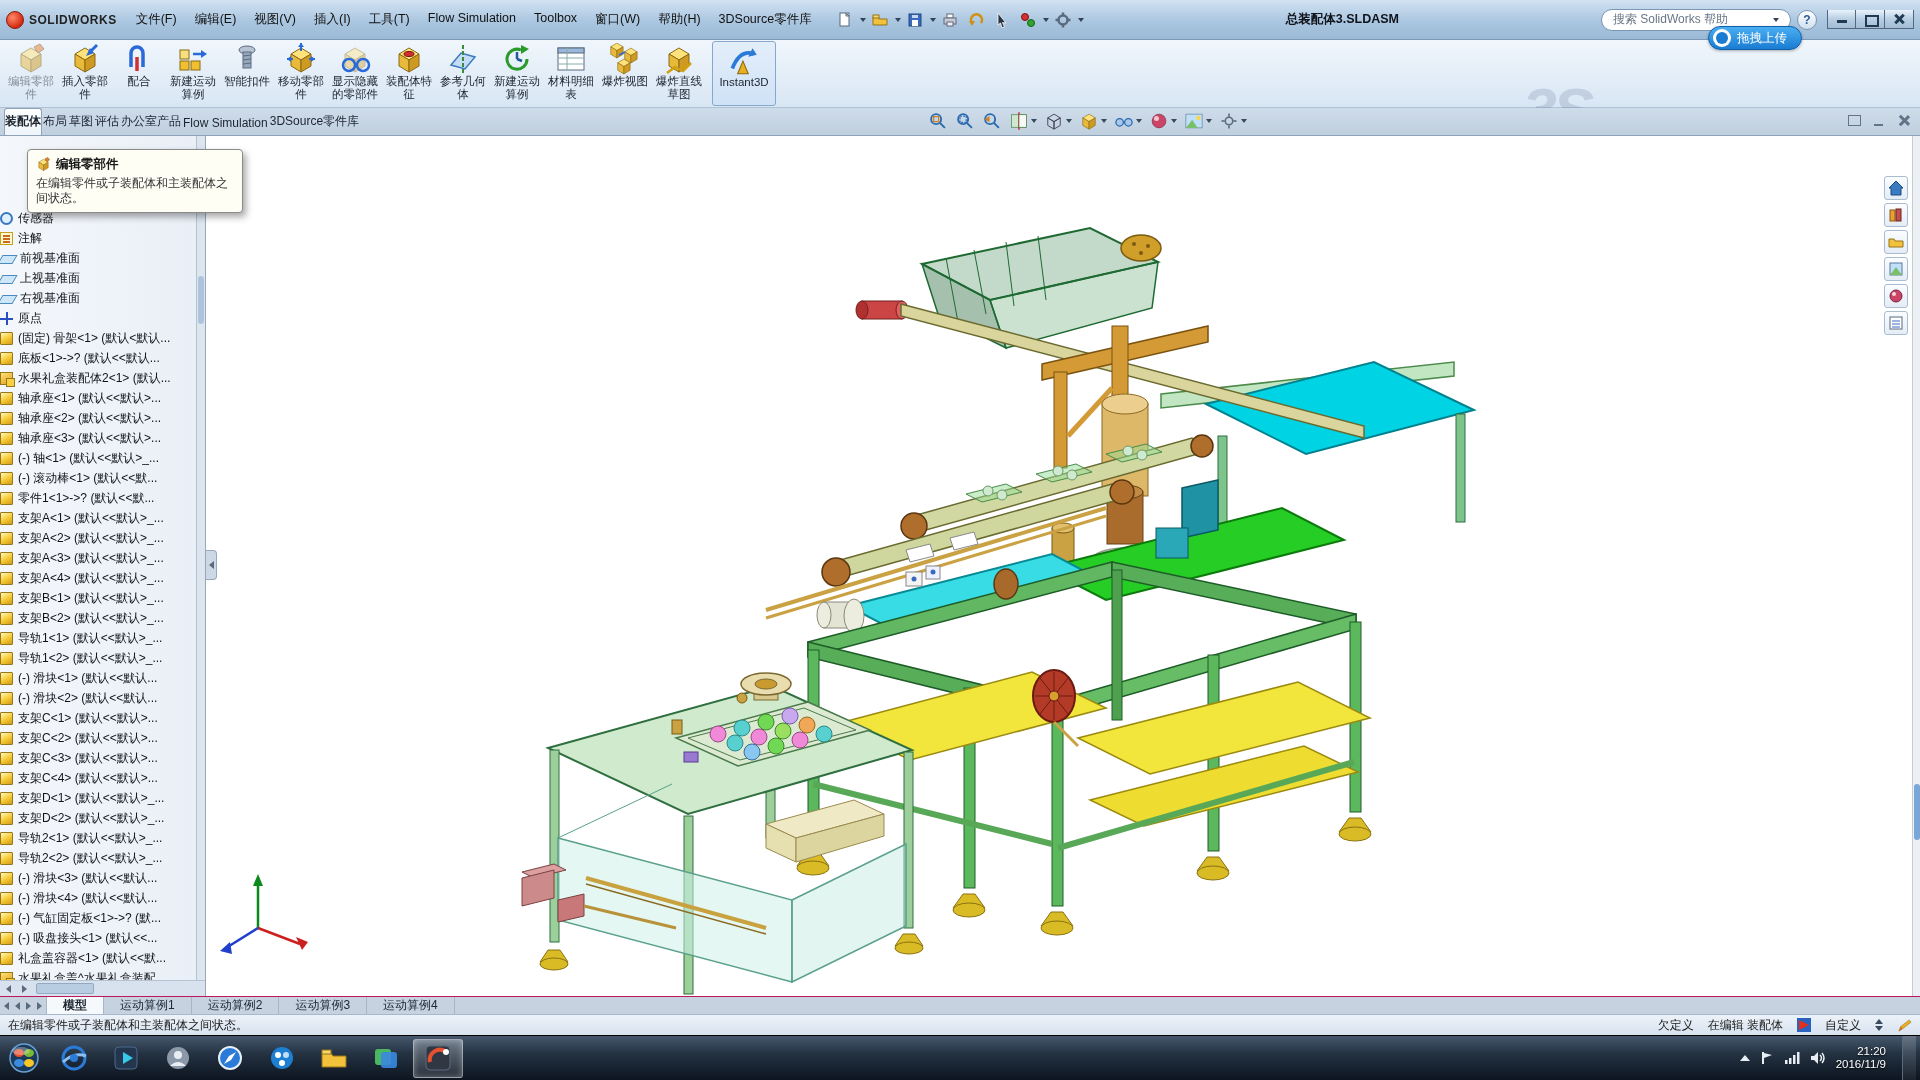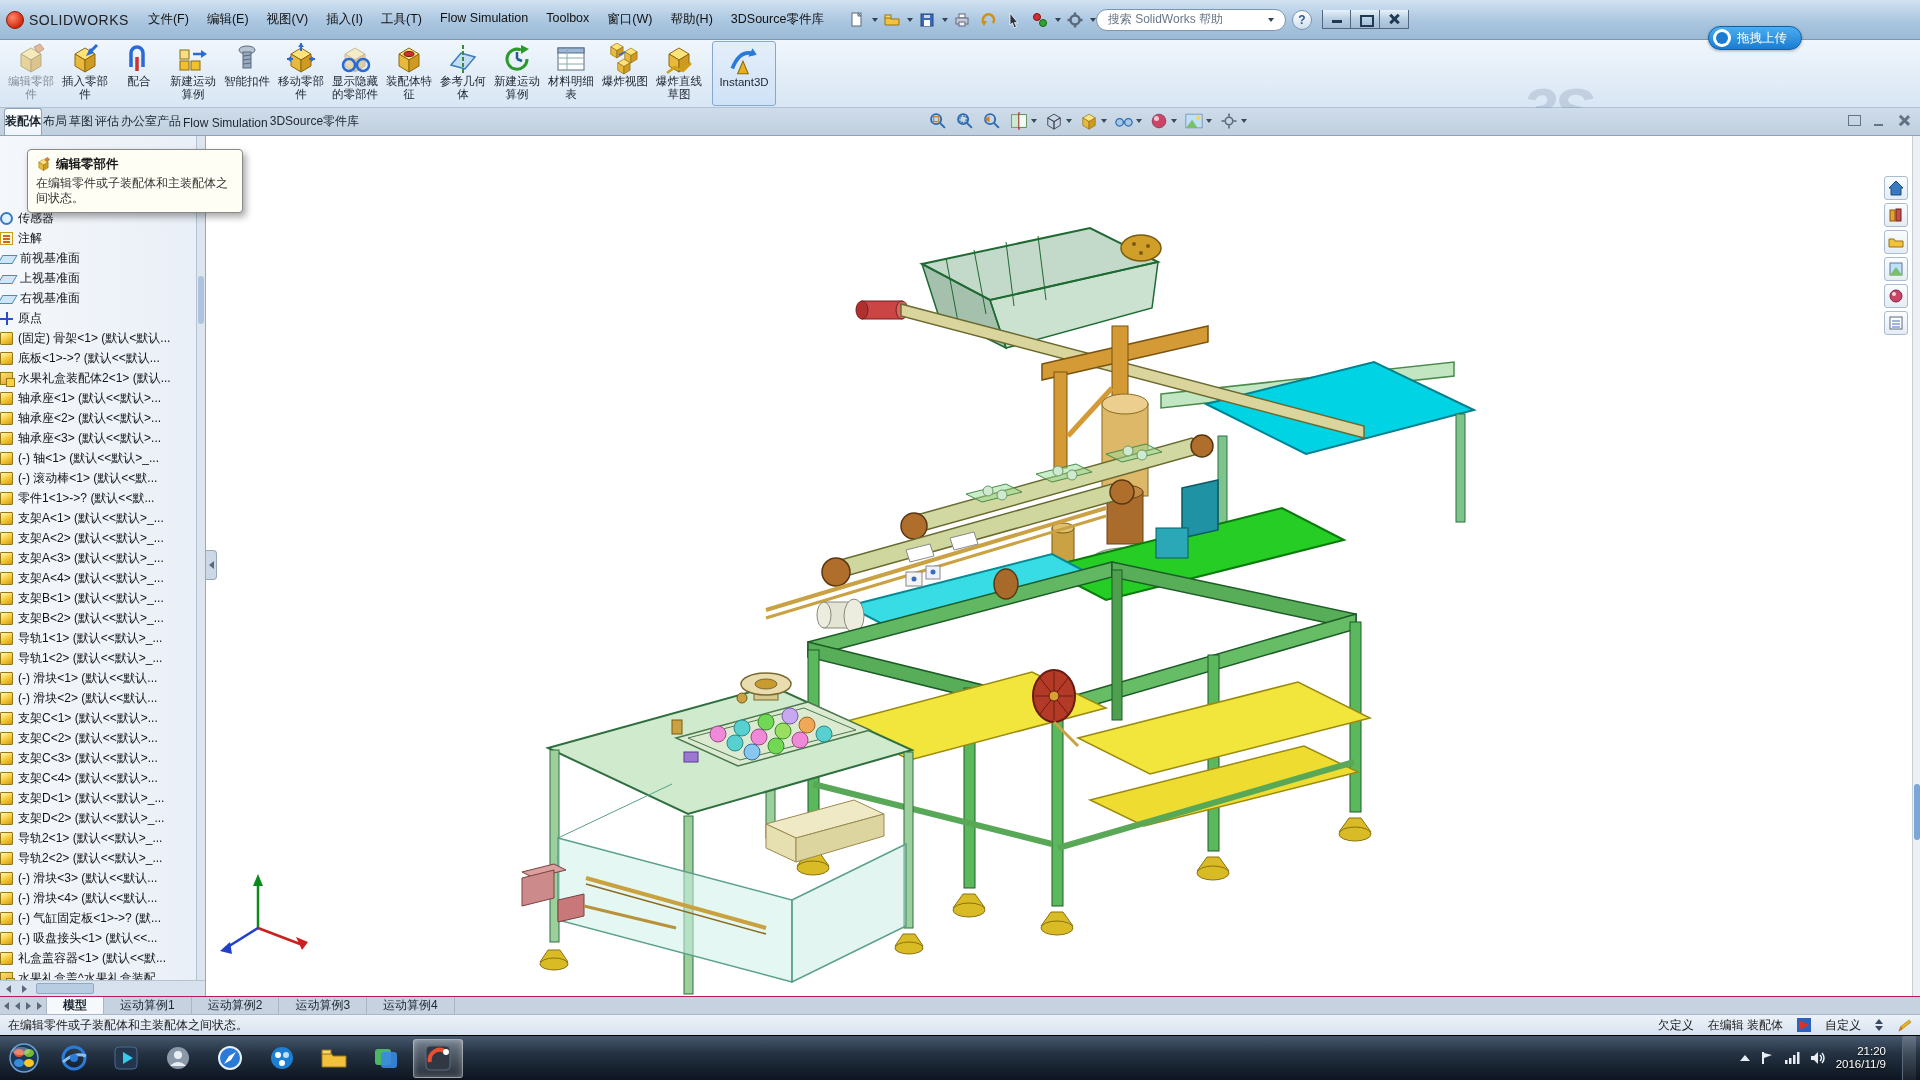--- a/index.html
+++ b/index.html
@@ -5,21 +5,21 @@
   * { margin:0; padding:0; box-sizing:border-box; }
   html,body { width:1920px; height:1080px; overflow:hidden; font-family:"Liberation Sans","DejaVu Sans",sans-serif; font-size:12px; color:#1a1a1a; background:#fff; }
 
   
   .titlebar { position:absolute; left:0; top:0; width:1920px; height:40px;
     background:linear-gradient(#d2e2f2,#aac6e0 55%,#9cbad6); border-bottom:1px solid #7c98b6;
     display:flex; align-items:center; padding:0 6px; }
   .sw-logo { display:flex; align-items:center; gap:5px; margin-right:10px; }
   .sw-logo .mark { width:18px; height:18px; border-radius:50%;
     background:radial-gradient(circle at 35% 35%, #ff8868, #d42a10 70%); border:1px solid #8a1a08; }
-  .sw-logo .word { font-weight:normal; font-size:14px; letter-spacing:.5px; color:#222; }
+  .sw-logo .word { font-weight:bold; font-size:12px; letter-spacing:.5px; color:#222; }
   .menubar { display:flex; }
   .menu-item { padding:4px 9px; font-size:12.5px; color:#111; border-radius:2px; }
   .tb-icons { display:flex; align-items:center; gap:2px; margin-left:12px; }
   .tb-btn { width:24px; height:24px; display:flex; align-items:center; justify-content:center; border-radius:2px; }
   .tb-btn svg { display:block; }
   .caret { width:0; height:0; border-left:3px solid transparent; border-right:3px solid transparent; border-top:4px solid #345; margin-left:1px; }
   .doc-title { flex:1; text-align:center; font-size:12.5px; color:#10141c; font-weight:bold; }
   .searchbox { display:flex; align-items:center; background:#fff; border:1px solid #7a96b4; border-radius:11px; height:22px; width:190px; padding:0 6px; gap:4px; }
   .searchbox .stext { flex:1; border:none; outline:none; font-size:12px; color:#6a7686; background:transparent; font-family:inherit; }
   .help-btn { width:20px; height:20px; border-radius:50%; background:linear-gradient(#fefefe,#cfe0f0); border:1px solid #7a96b4; color:#2a5a9a; font-weight:bold; text-align:center; line-height:18px; margin:0 6px; }
@@ -220,20 +220,21 @@
         <svg width="16" height="16">
           <circle cx="8" cy="8" r="4.5" fill="none" stroke="#5a6a7c" stroke-width="2.5"></circle>
           <line x1="8" y1="0.5" x2="8" y2="4" stroke="#5a6a7c" stroke-width="2.5"></line>
           <line x1="8" y1="12" x2="8" y2="15.5" stroke="#5a6a7c" stroke-width="2.5"></line>
           <line x1="0.5" y1="8" x2="4" y2="8" stroke="#5a6a7c" stroke-width="2.5"></line>
           <line x1="12" y1="8" x2="15.5" y2="8" stroke="#5a6a7c" stroke-width="2.5"></line>
         </svg>
       </span>
       <span class="caret"></span>
   </div>
+  <span class="doc-title">总装配体3.SLDASM</span>
   <div class="searchbox">
     <svg width="13" height="13" viewBox="0 0 32 32">
         <circle cx="16" cy="13" r="9" fill="#f8d040" stroke="#a8821a" stroke-width="2"></circle>
         <rect x="12" y="22" width="8" height="6" fill="#c8c8c8" stroke="#888"></rect>
       </svg>
     <input class="stext" value="搜索 SolidWorks 帮助" style="">
     <span class="caret"></span>
     <svg width="15" height="15" viewBox="0 0 32 32">
         <use href="#mag"></use>
       </svg>

